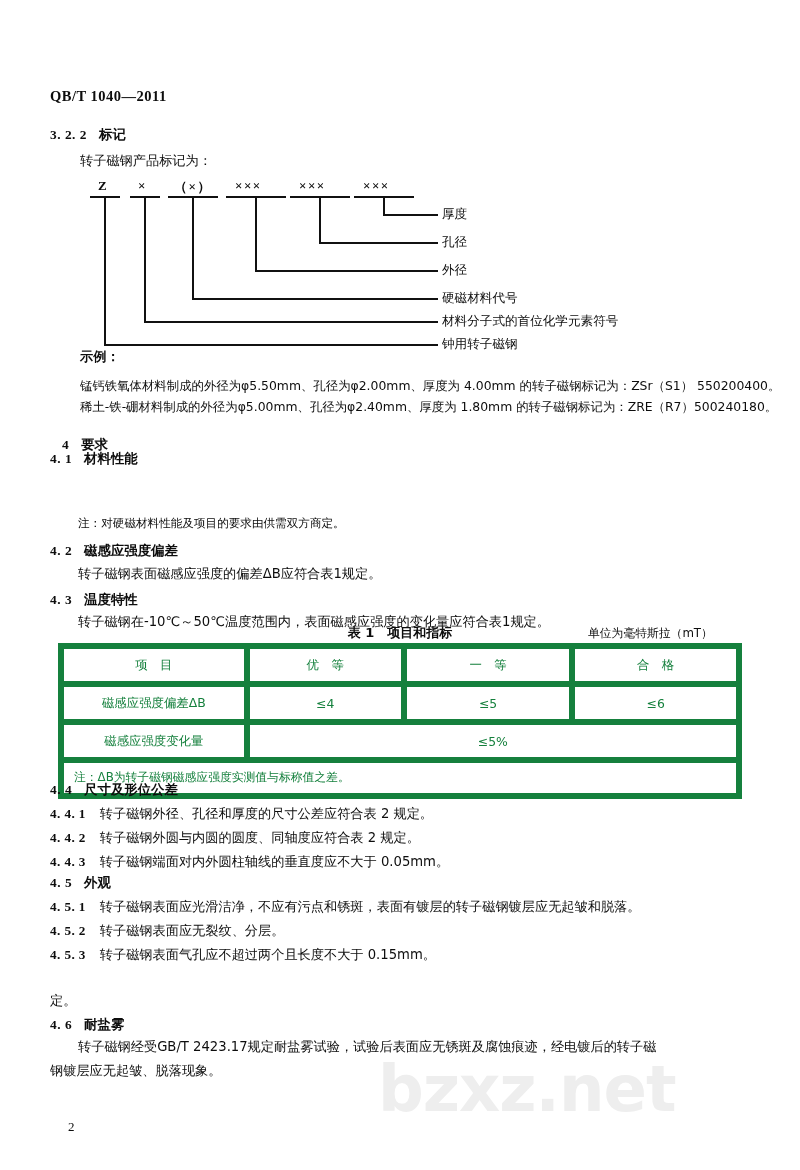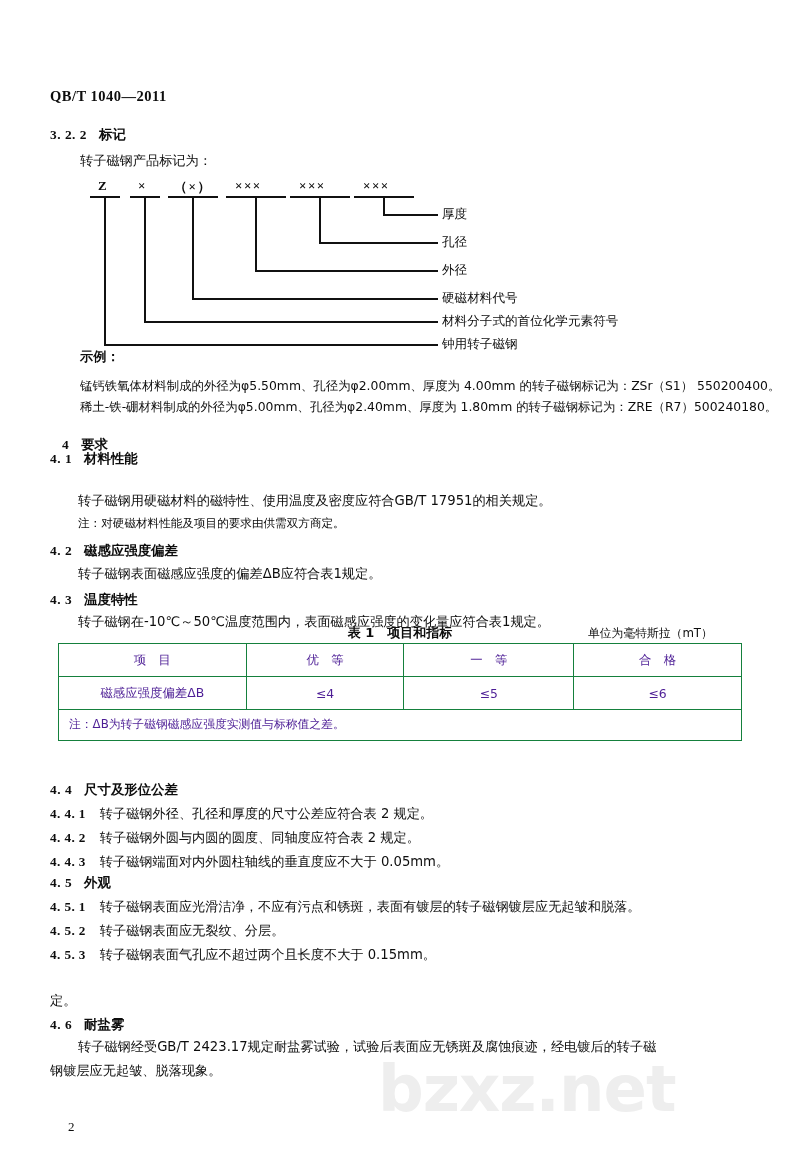--- a/index.html
+++ b/index.html
@@ -133,25 +133,25 @@
   table.t1 {
     position: absolute;
     left: 58px;
     top: 643px;
     width: 684px;
     border-collapse: collapse;
     font-family: "DejaVu Sans", "Liberation Sans", sans-serif;
     font-size: 12.4px;
   }
   table.t1 td {
-    border: 1px solid #15803d;
+    border: 6px solid #15803d;
     text-align: center;
     padding: 0;
     height: 32px;
-    color: #4c1d95;
+    color: #15803d;
   }
   table.t1 td.note-cell {
     text-align: left;
     padding-left: 10px;
     height: 30px;
     font-size: 11.8px;
   }
 
   .page-num {
     position: absolute;
@@ -233,21 +233,20 @@
   <div class="para sm" style="left:80px; top:378px; font-size:12.4px;">锰钙铁氧体材料制成的外径为φ5.50mm、孔径为φ2.00mm、厚度为 4.00mm 的转子磁钢标记为：ZSr（S1） 550200400。</div>
   <div class="para sm" style="left:80px; top:399px; font-size:12.4px;">稀土-铁-硼材料制成的外径为φ5.00mm、孔径为φ2.40mm、厚度为 1.80mm 的转子磁钢标记为：ZRE（R7）500240180。</div>
 
   <div class="head-row" style="left:62px; top:434px;">
     <span class="head-num">4</span><span class="head-txt">要求</span>
   </div>
 
   <div class="head-row" style="left:50px; top:448px;">
     <span class="head-num">4. 1</span><span class="head-txt">材料性能</span>
   </div>
-  <div class="para" style="left:78px; top:492px;">转子磁钢用硬磁材料的磁特性、使用温度及密度应符合GB/T 17951的相关规定。</div>
   <div class="note" style="left:78px; top:516px;">注：对硬磁材料性能及项目的要求由供需双方商定。</div>
 
   <div class="head-row" style="left:50px; top:540px;">
     <span class="head-num">4. 2</span><span class="head-txt">磁感应强度偏差</span>
   </div>
   <div class="para" style="left:78px; top:565px;">转子磁钢表面磁感应强度的偏差ΔB应符合表1规定。</div>
 
   <div class="head-row" style="left:50px; top:589px;">
     <span class="head-num">4. 3</span><span class="head-txt">温度特性</span>
   </div>
@@ -264,20 +263,24 @@
         <td style="width:170px;">一　等</td>
         <td style="width:168px;">合　格</td>
       </tr>
       <tr>
         <td>磁感应强度偏差ΔB</td>
         <td>≤4</td>
         <td>≤5</td>
         <td>≤6</td>
       </tr>
       <tr>
+        <td>磁感应强度变化量</td>
+        <td colspan="3">≤5%</td>
+      </tr>
+      <tr>
         <td colspan="4" class="note-cell">注：ΔB为转子磁钢磁感应强度实测值与标称值之差。</td>
       </tr>
     </tbody>
   </table>
 
   <div class="head-row" style="left:50px; top:779px;">
     <span class="head-num">4. 4</span><span class="head-txt">尺寸及形位公差</span>
   </div>
   <div class="nline" style="left:50px; top:803px;">
     <span class="n">4. 4. 1</span><span class="t">转子磁钢外径、孔径和厚度的尺寸公差应符合表 2 规定。</span>

